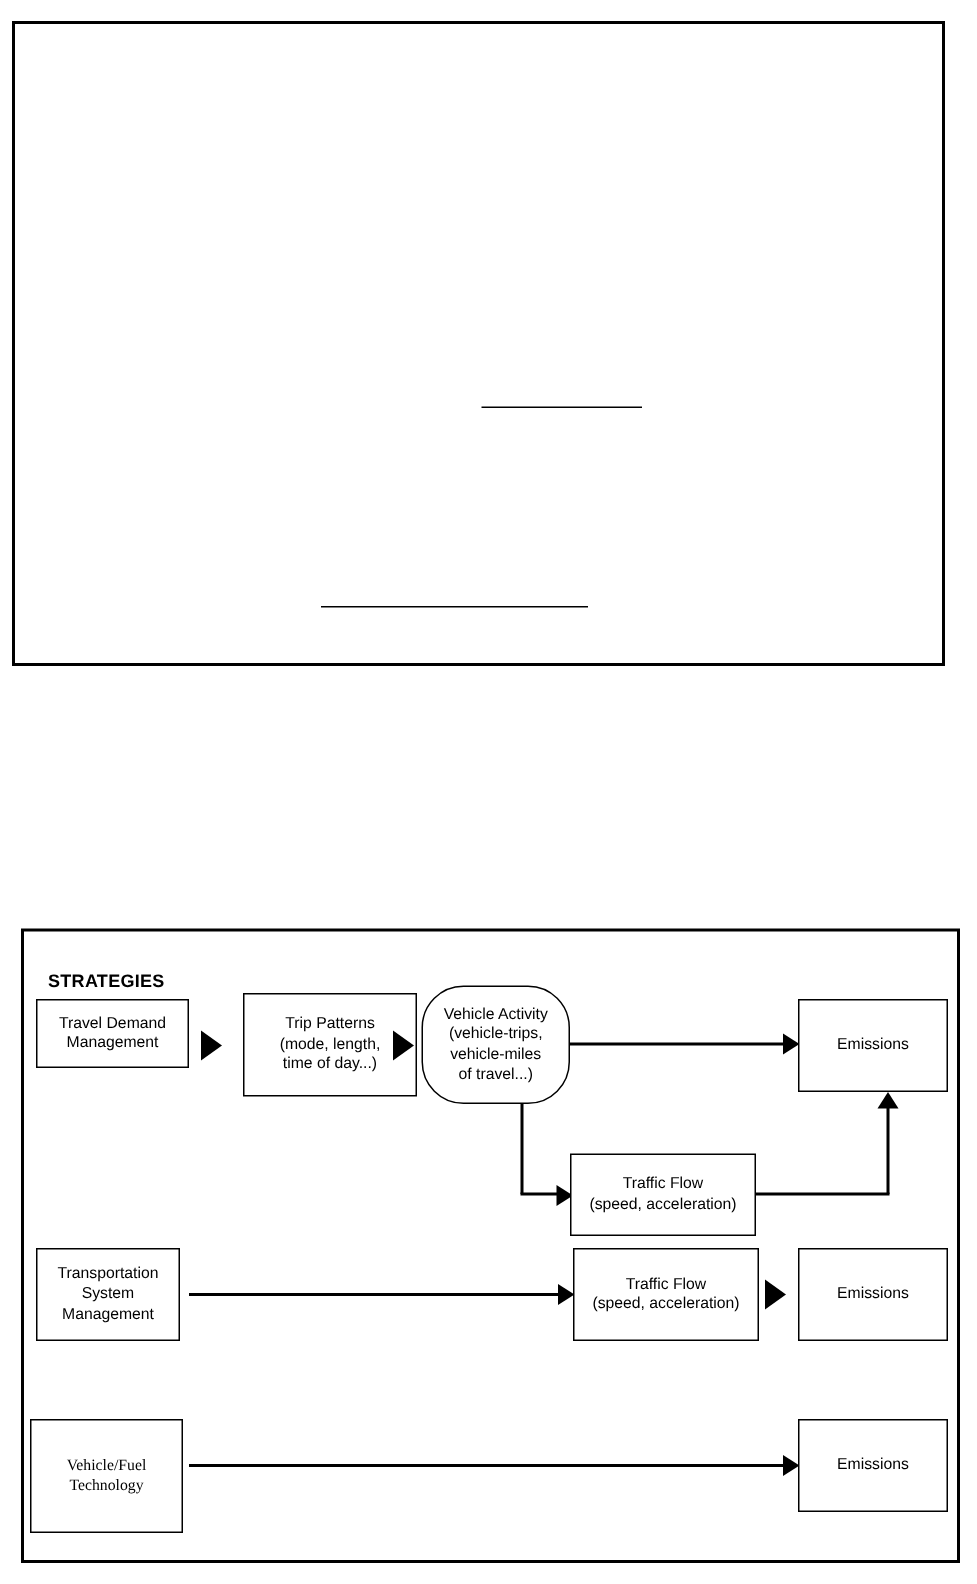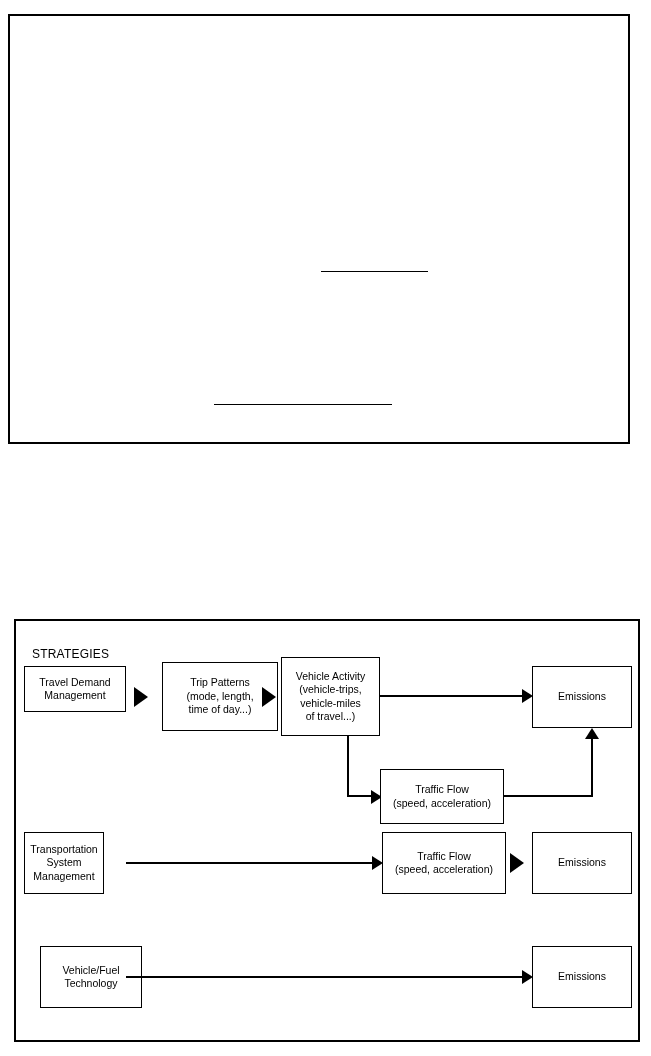--- a/index.html
+++ b/index.html
@@ -43,21 +43,21 @@
     width: 626px;
     height: 423px;
     border: 2px solid #000;
     background: #ffffff;
     box-sizing: border-box;
   }
 
   .col-head {
     position: absolute;
     font-size: 12px;
-    font-weight: normal;
+    font-weight: bold;
     letter-spacing: 0.2px;
     white-space: nowrap;
   }
   .head-strategies { left: 16px; top: 26px; }
   .head-outcomes   { left: 146px; top: 26px; margin-top: 48px; }
 
   .box {
     position: absolute;
     border: 1.5px solid #000;
     background: #ffffff;
@@ -68,31 +68,31 @@
     text-align: center;
     font-size: 10.5px;
     line-height: 1.28;
     padding: 2px 3px;
     white-space: pre-line;
   }
 
   
   .b-tdm        { left: 8px;   top: 45px;  width: 102px; height: 46px; }
   .b-trip       { left: 146px; top: 41px;  width: 116px;  height: 69px; }
-  .b-vehact     { left: 265px; top: 36px;  width: 99px;  height: 79px; }
+  .b-vehact     { left: 265px; top: 36px;  width: 99px;  height: 79px; border-radius: 28px; }
   .b-traffic1   { left: 364px; top: 148px; width: 124px; height: 55px; }
   .b-emis1      { left: 516px; top: 45px;  width: 100px; height: 62px; }
 
   
-  .b-tsm        { left: 8px;   top: 211px; width: 80px; height: 62px; }
+  .b-tsm        { left: 8px;   top: 211px; width: 96px; height: 62px; }
   .b-traffic2   { left: 366px; top: 211px; width: 124px; height: 62px; }
   .b-emis2      { left: 516px; top: 211px; width: 100px; height: 62px; }
 
   
-  .b-vft        { left: 24px;   top: 325px; width: 102px; height: 62px; }
+  .b-vft        { left: 4px;   top: 325px; width: 102px; height: 76px; font-family: Liberation Serif, serif; }
   .b-emis3      { left: 516px; top: 325px; width: 100px; height: 62px; }
 
   
   .hline {
     position: absolute;
     background: #000;
     height: 2px;
   }
   .vline {
     position: absolute;

